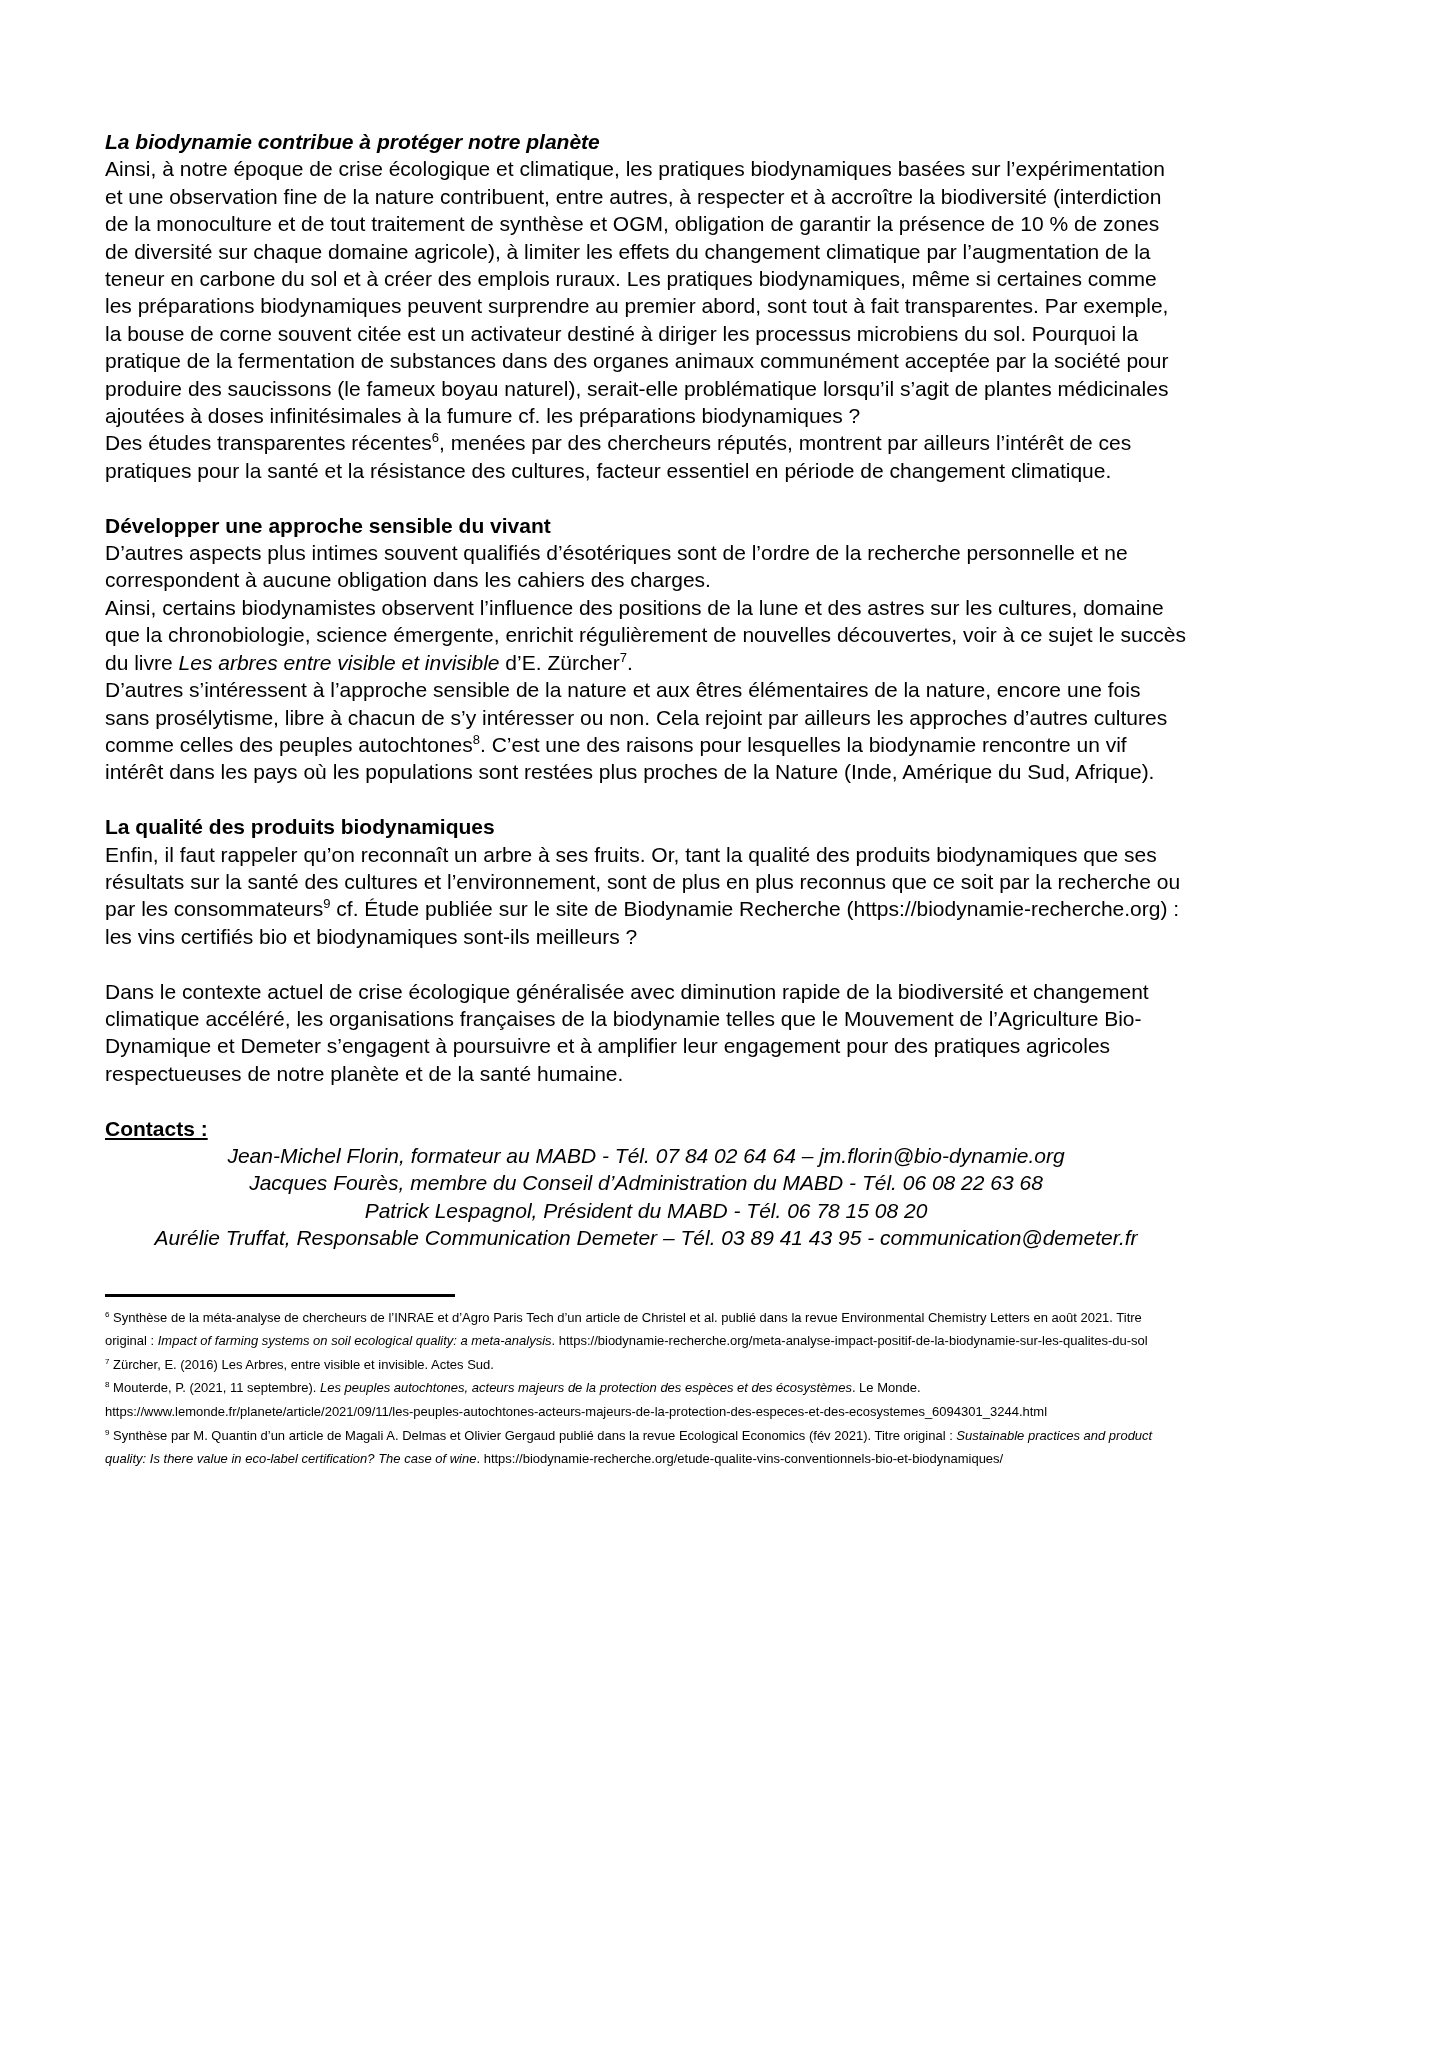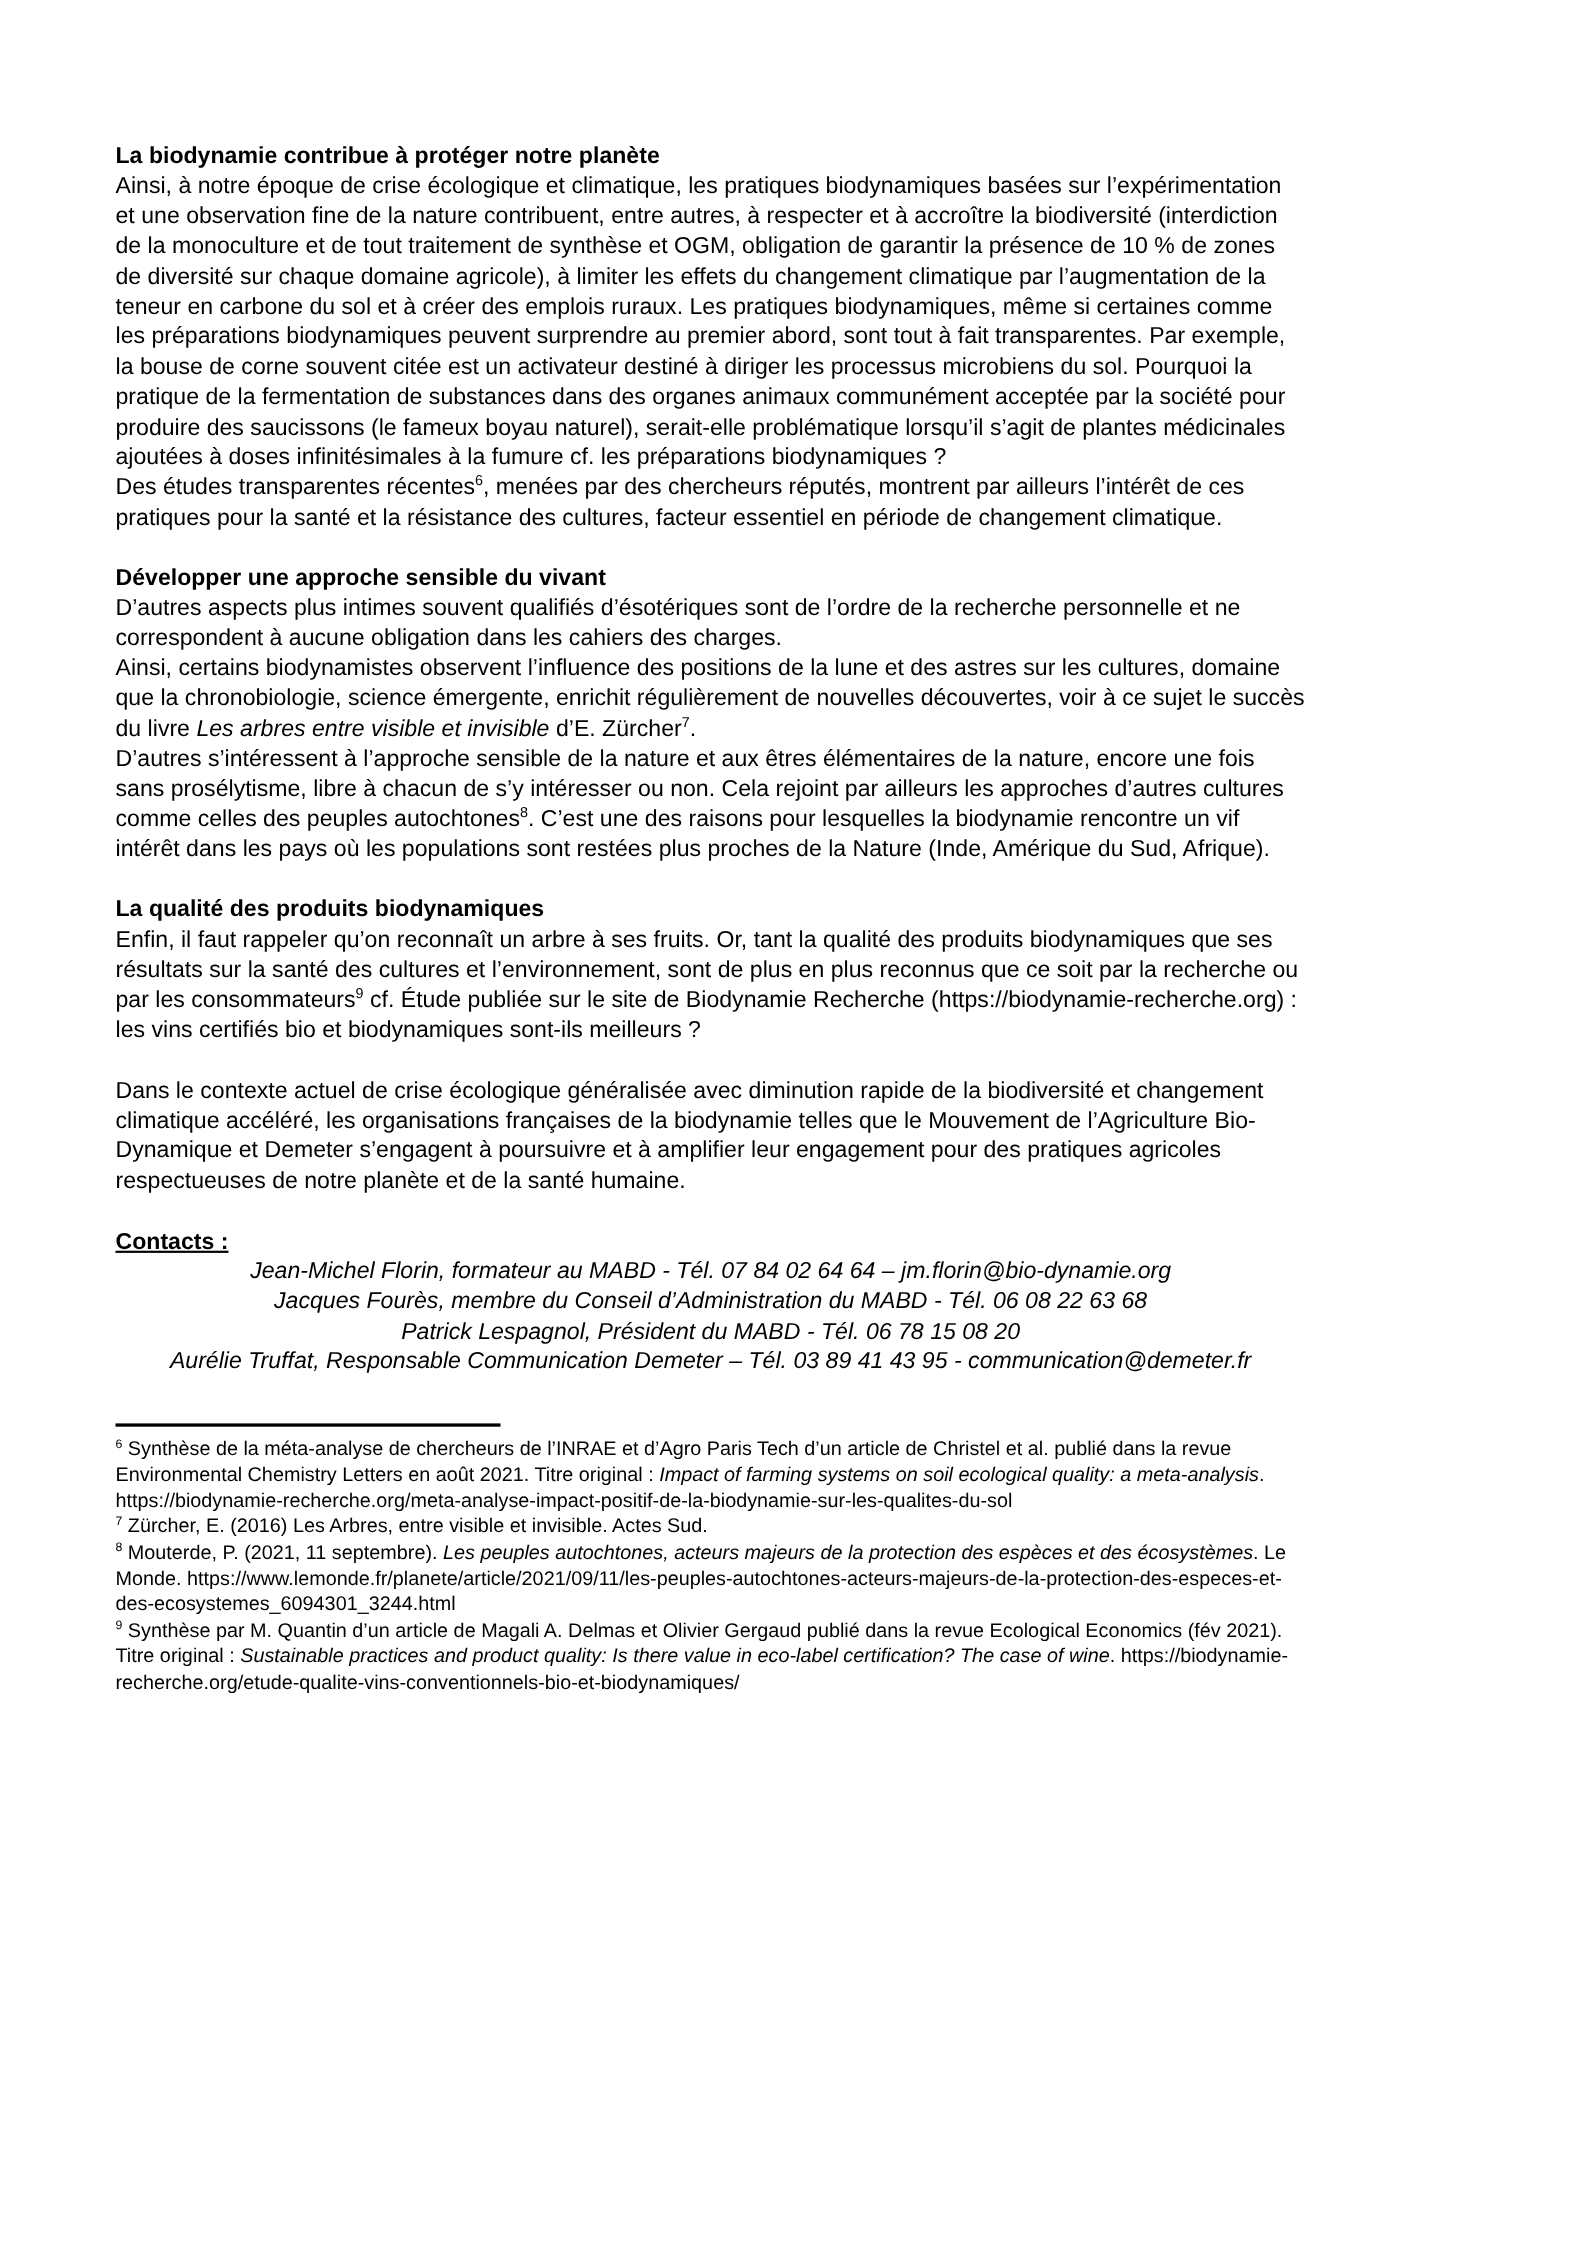--- a/index.html
+++ b/index.html
@@ -25,40 +25,41 @@
     line-height: 27.4px;
     text-align: left;
     overflow-wrap: break-word;
   }
   .heading {
     font-weight: bold;
     margin: 27.4px 0 0 0;
   }
   .heading.first {
     margin-top: 0;
+    font-style: italic;
   }
   p.para {
     margin: 0;
   }
   p.para.gap-top {
     margin-top: 27.4px;
   }
   .contacts-heading {
     font-weight: bold;
     text-decoration: underline;
     margin-top: 27.4px;
   }
   .contact-line {
     margin: 0;
     font-style: italic;
     text-align: center;
   }
   .footnotes {
     margin-top: 42px;
-    font-size: 18px;
+    font-size: 13px;
     line-height: 23.6px;
   }
   .footnote-separator {
     width: 350px;
     border: none;
     border-top: 3px solid #000000;
     margin: 0 0 9px 0;
   }
   p.footnote {
     margin: 0;

